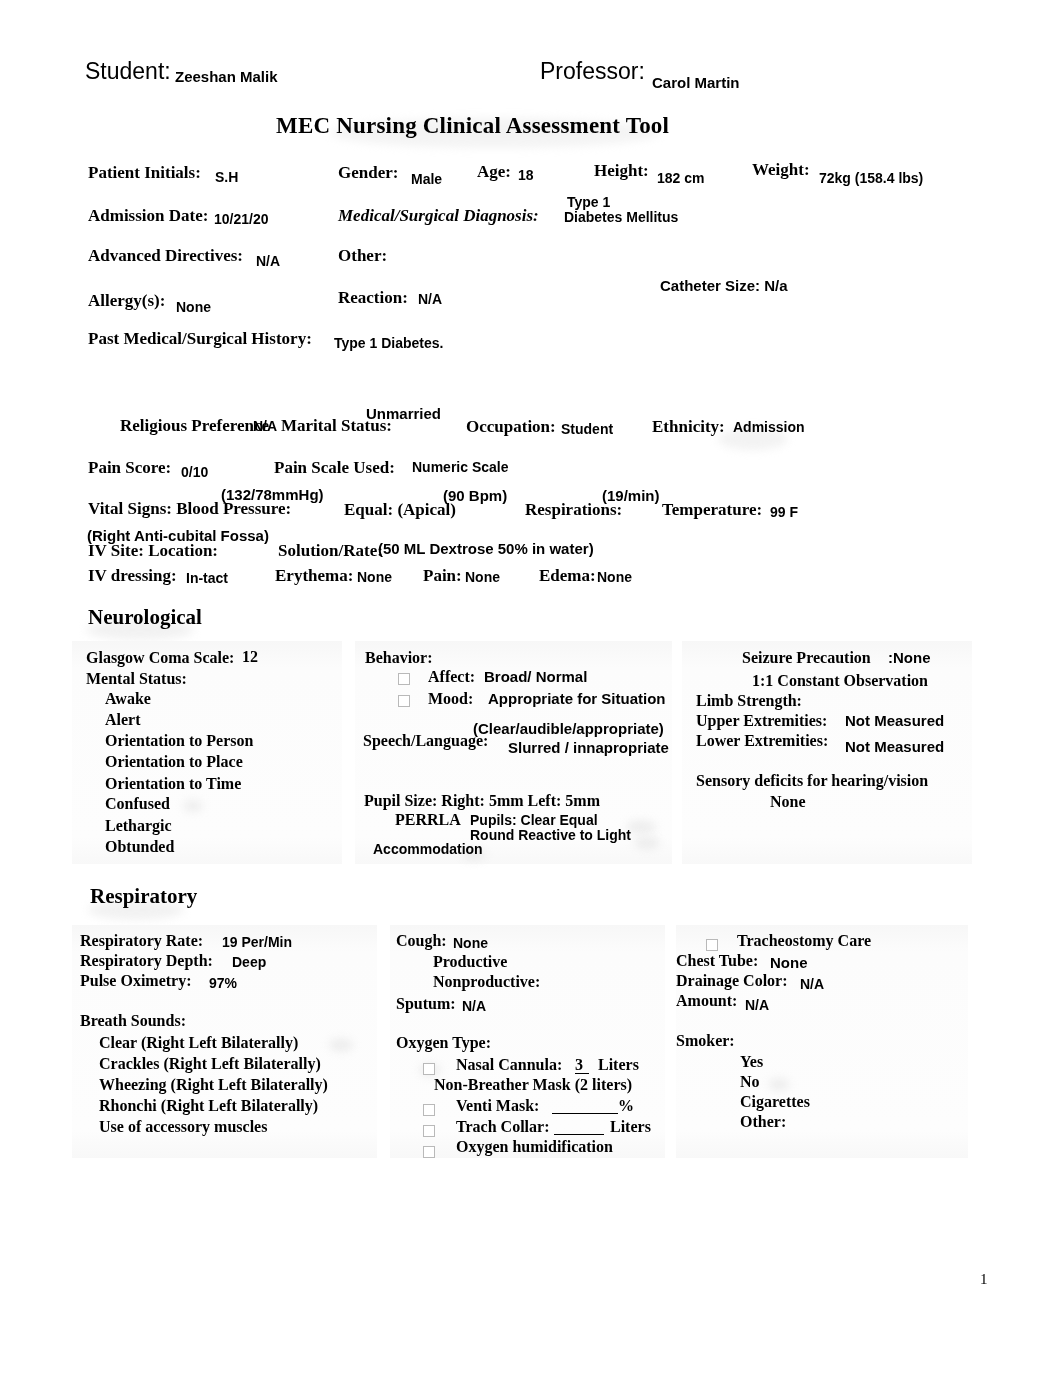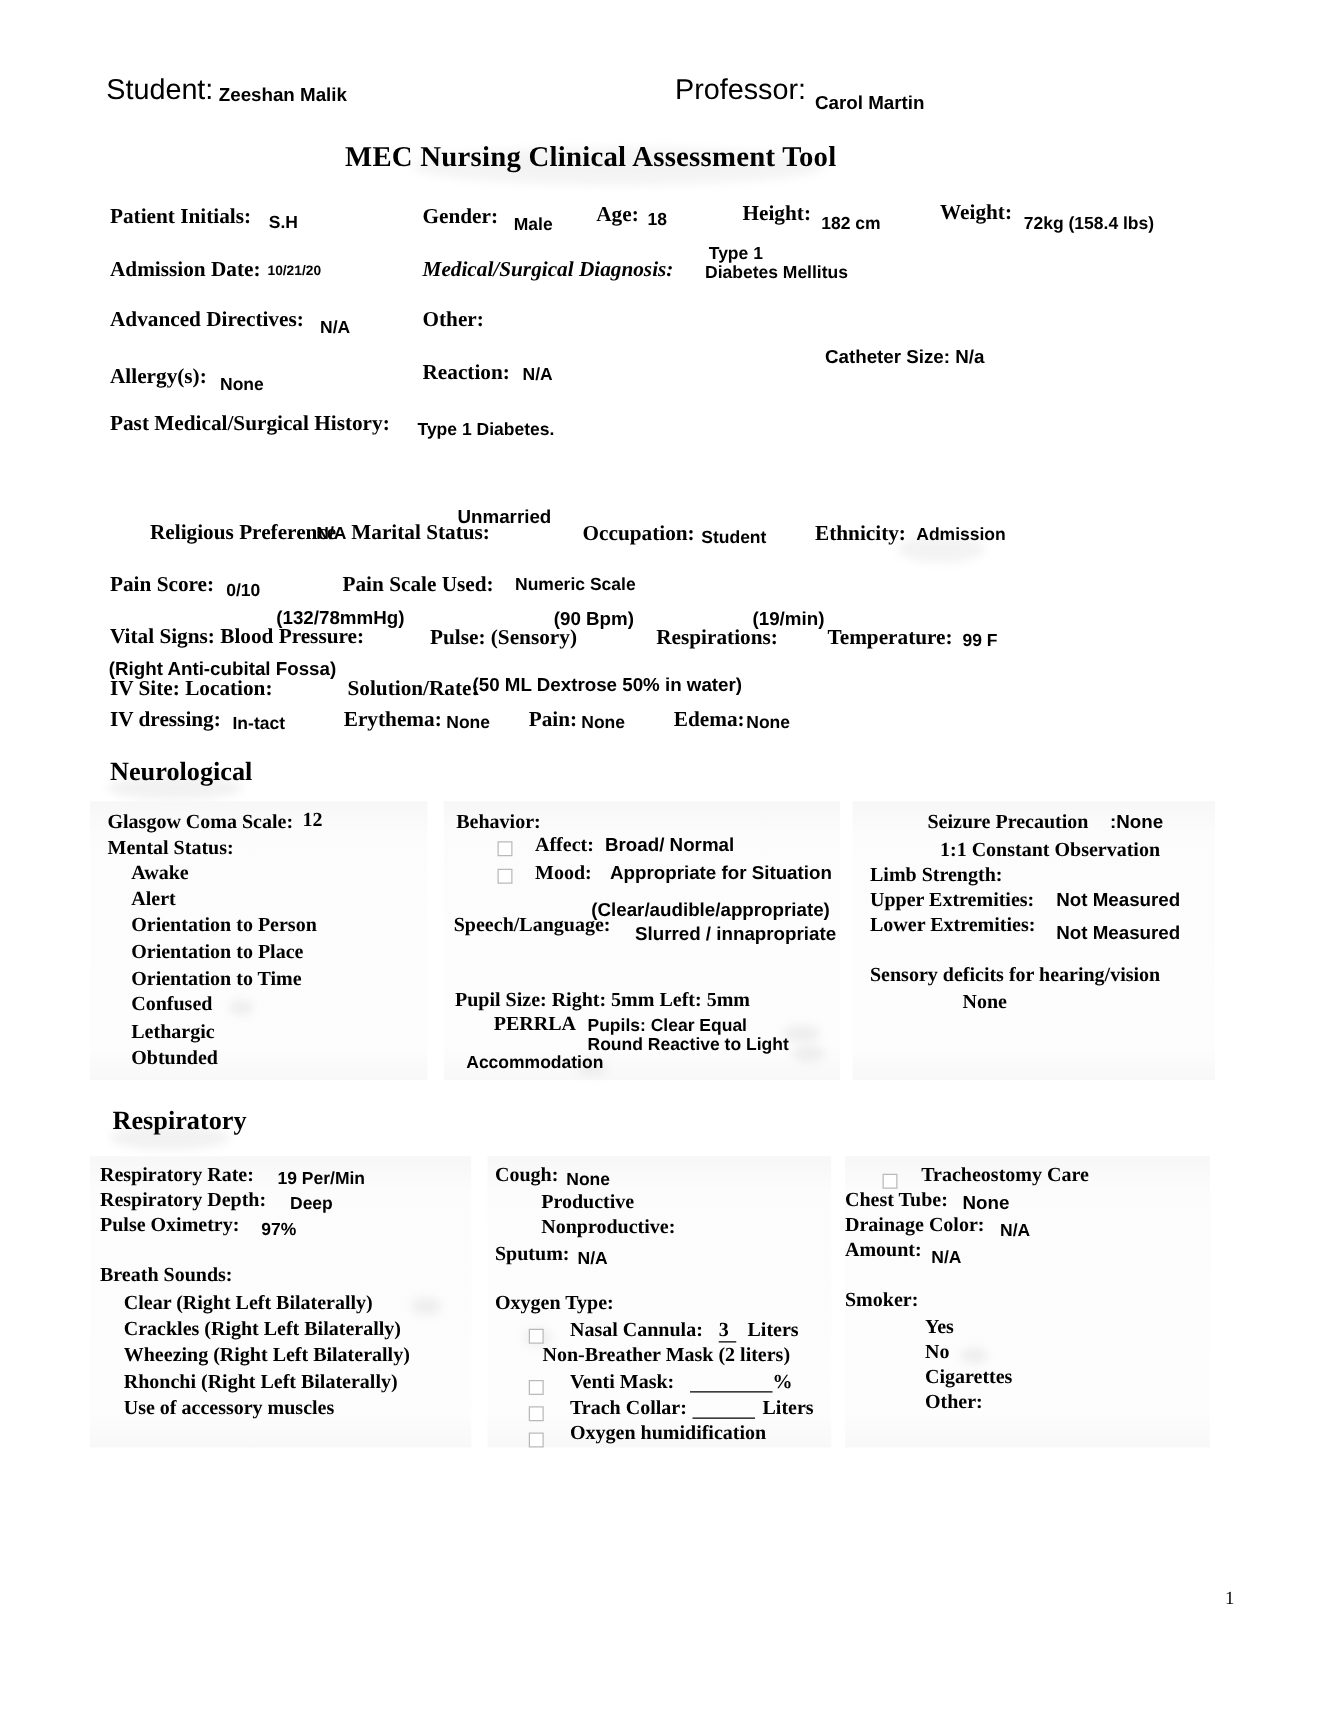--- a/index.html
+++ b/index.html
@@ -71,21 +71,21 @@
   <span class="a lbl" style="left:477px;top:163px;font-size:17px;">Age:</span>
   <span class="a val" style="left:518px;top:168px;font-size:14px;">18</span>
 
   <span class="a lbl" style="left:594px;top:162px;font-size:17px;">Height:</span>
   <span class="a val" style="left:657px;top:171px;font-size:14px;">182 cm</span>
 
   <span class="a lbl" style="left:752px;top:161px;font-size:17px;">Weight:</span>
   <span class="a val" style="left:819px;top:171px;font-size:14px;">72kg (158.4 lbs)</span>
 
   <span class="a lbl" style="left:88px;top:207px;font-size:17px;">Admission Date:</span>
-  <span class="a val" style="left:214px;top:212px;font-size:11px;">10/21/20</span>
+  <span class="a val" style="left:214px;top:212px;font-size:14px;">10/21/20</span>
 
   <span class="a lbl" style="left:338px;top:207px;font-size:17px;font-style:italic;">Medical/Surgical Diagnosis:</span>
   <span class="a val" style="left:567px;top:195px;font-size:14px;">Type 1</span>
   <span class="a val" style="left:564px;top:210px;font-size:14px;">Diabetes Mellitus</span>
 
   <span class="a lbl" style="left:88px;top:247px;font-size:17px;">Advanced Directives:</span>
   <span class="a val" style="left:256px;top:254px;font-size:14px;">N/A</span>
 
   <span class="a lbl" style="left:338px;top:247px;font-size:17px;">Other:</span>
 
@@ -115,21 +115,21 @@
 
   <span class="a lbl" style="left:88px;top:459px;font-size:17px;">Pain Score:</span>
   <span class="a val" style="left:181px;top:465px;font-size:14px;">0/10</span>
 
   <span class="a lbl" style="left:274px;top:459px;font-size:17px;">Pain Scale Used:</span>
   <span class="a val" style="left:412px;top:460px;font-size:14px;">Numeric Scale</span>
 
   <span class="a lbl" style="left:88px;top:500px;font-size:17px;">Vital Signs: Blood Pressure:</span>
   <span class="a val" style="left:221px;top:487px;font-size:15px;">(132/78mmHg)</span>
 
-  <span class="a lbl" style="left:344px;top:501px;font-size:17px;">Pulse: (Sensory)</span>
+  <span class="a lbl" style="left:344px;top:501px;font-size:17px;">Equal: (Apical)</span>
   <span class="a val" style="left:443px;top:488px;font-size:15px;">(90 Bpm)</span>
 
   <span class="a lbl" style="left:525px;top:501px;font-size:17px;">Respirations:</span>
   <span class="a val" style="left:602px;top:488px;font-size:15px;">(19/min)</span>
 
   <span class="a lbl" style="left:662px;top:501px;font-size:17px;">Temperature:</span>
   <span class="a val" style="left:770px;top:505px;font-size:14px;">99 F</span>
 
   <span class="a val" style="left:87px;top:528px;font-size:15px;">(Right Anti-cubital Fossa)</span>
   <span class="a lbl" style="left:88px;top:542px;font-size:17px;">IV Site: Location:</span>

